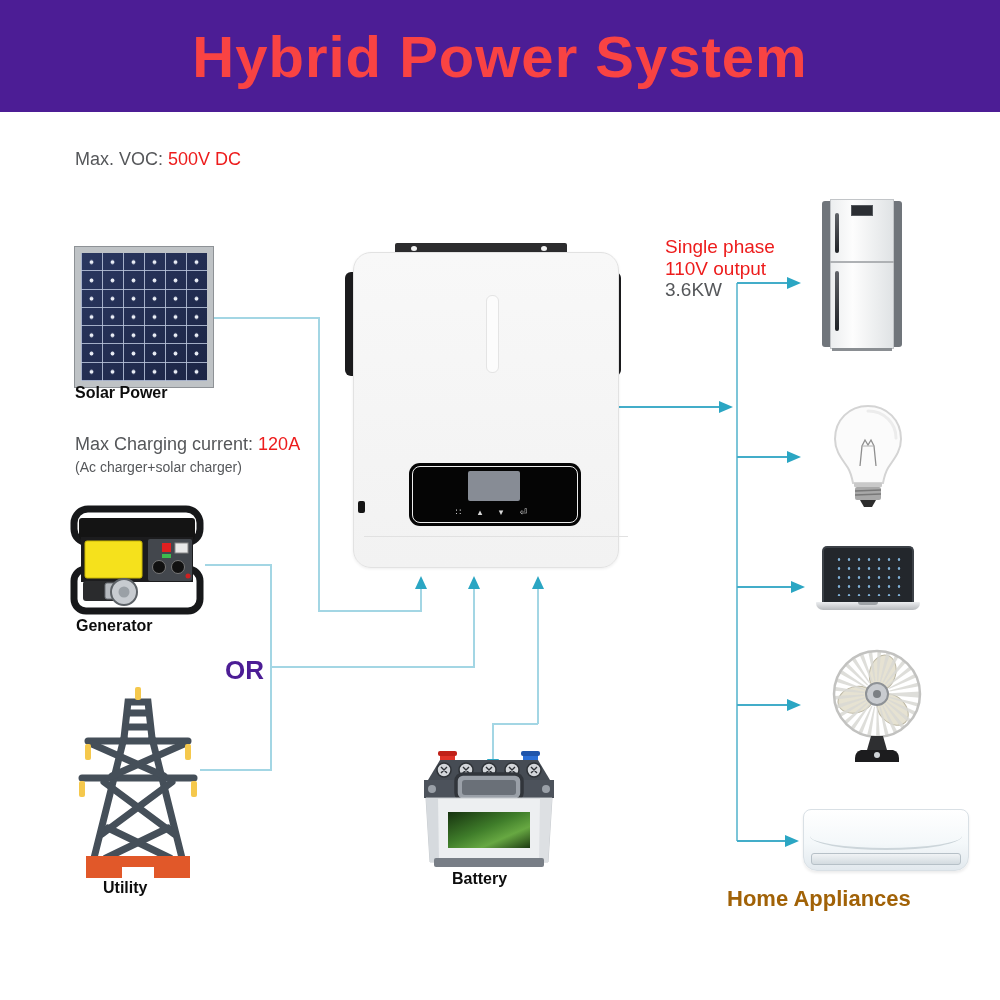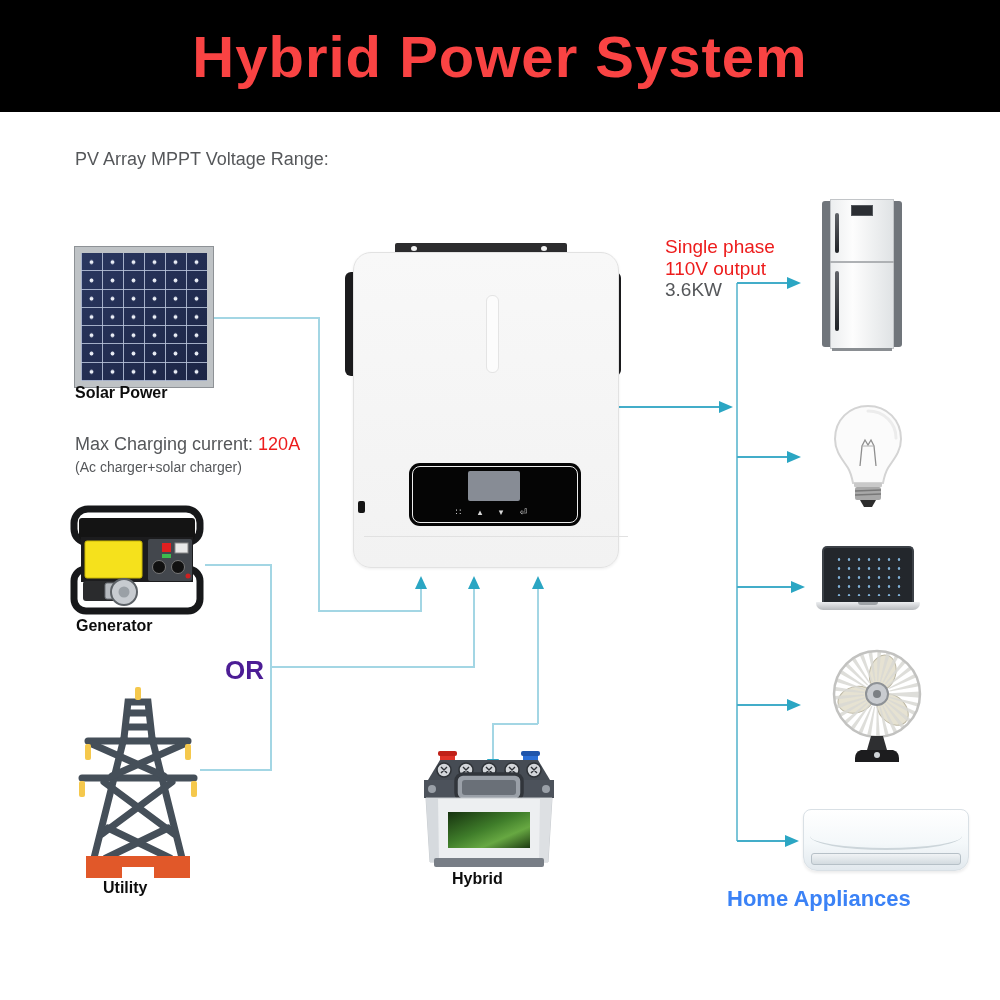--- a/index.html
+++ b/index.html
@@ -1,32 +1,32 @@
 <!DOCTYPE html>
 <html><head>
 <meta charset="utf-8">
 <style>
   html,body{margin:0;padding:0;}
   body{width:1000px;height:1000px;position:relative;background:#ffffff;
        font-family:"Liberation Sans", sans-serif;overflow:hidden;}
 
   
-  .banner{position:absolute;left:0;top:0;width:1000px;height:112px;background:#000000;
+  .banner{position:absolute;left:0;top:0;width:1000px;height:112px;background:#4c1d95;
           display:flex;align-items:center;justify-content:center;}
   .banner .title{color:#f94343;font-size:58px;font-weight:bold;letter-spacing:1px;}
 
   
   .pv-specs{position:absolute;left:75px;top:148px;font-size:18px;line-height:22px;color:#55575a;}
   .red{color:#ed1c1c;}
   .charging{position:absolute;left:75px;top:434px;font-size:18px;color:#55575a;}
   .charging-note{position:absolute;left:75px;top:459px;font-size:14px;color:#55575a;text-align:center;}
   .output-spec{position:absolute;left:665px;top:236px;font-size:19px;line-height:21.5px;color:#55575a;}
   .node-label{position:absolute;font-size:16px;font-weight:bold;color:#0d0d0d;}
   .or-label{position:absolute;left:225px;top:655px;font-size:26px;font-weight:bold;color:#4c1d95;}
-  .ha-label{position:absolute;left:727px;top:886px;font-size:22px;font-weight:bold;color:#3b82f6;}
+  .ha-label{position:absolute;left:727px;top:886px;font-size:22px;font-weight:bold;color:#a16207;}
 
   
   .solar-panel{position:absolute;left:75px;top:247px;width:126px;height:128px;
                border:6px solid #bfc3c6;outline:1px solid #8e9296;background:#232e52;}
   .solar-grid{width:100%;height:100%;
     background-image:
       radial-gradient(circle, #e9edf5 1.6px, rgba(0,0,0,0) 2.3px),
       repeating-linear-gradient(90deg, rgba(186,197,220,.85) 0, rgba(186,197,220,.85) 1px, transparent 1px, transparent calc(100%/6)),
       repeating-linear-gradient(0deg, rgba(186,197,220,.85) 0, rgba(186,197,220,.85) 1px, transparent 1px, transparent calc(100%/7)),
       linear-gradient(135deg,#2a3760,#1c2545);
@@ -126,21 +126,24 @@
     <path d="M733,407 l-14,-6 v12 z"></path>
     <path d="M801,283 l-14,-6 v12 z"></path>
     <path d="M801,457 l-14,-6 v12 z"></path>
     <path d="M805,587 l-14,-6 v12 z"></path>
     <path d="M801,705 l-14,-6 v12 z"></path>
     <path d="M799,841 l-14,-6 v12 z"></path>
   </g>
 </svg>
 
 <div class="pv-specs">
-  <div>PV Array MPPT Voltage Range:</div>
+  <div>
+    <span>Max. VOC:</span>
+    <span class="red">500V DC</span>
+  </div>
 </div>
 
 <div class="solar-panel">
   <div class="solar-grid"></div>
 </div>
 <div class="node-label" style="left:75px;top:384px;">Solar Power</div>
 
 <div class="charging">
   <span>Max Charging current:</span>
   <span class="red">120A</span>
@@ -242,21 +245,21 @@
   <rect x="52" y="24" width="66" height="26" rx="7" fill="#9aa0a8" stroke="#31353b" stroke-width="3.5"></rect>
   <rect x="58" y="30" width="54" height="15" rx="3" fill="#6a7078"></rect>
   <rect x="52" y="48" width="66" height="8" fill="#3c4148"></rect>
   <path d="M58,48 v8 M68,48 v8 M78,48 v8 M88,48 v8 M98,48 v8 M108,48 v8" stroke="#23272c" stroke-width="1.5"></path>
   <path d="M22,48 L148,48 L144,112 L26,112 z" fill="#edeff1" stroke="#c8ccd0"></path>
   <path d="M22,48 L34,48 L35,112 L26,112 z" fill="#d6dade"></path>
   <path d="M148,48 L136,48 L135,112 L144,112 z" fill="#dde0e3"></path>
   <rect x="44" y="62" width="82" height="36" fill="url(#battGreen)"></rect>
   <rect x="30" y="108" width="110" height="9" rx="2" fill="#787e86"></rect>
 </svg>
-<div class="node-label" style="left:452px;top:870px;">Hybrid</div>
+<div class="node-label" style="left:452px;top:870px;">Battery</div>
 
 <div class="output-spec">
   <div class="red">Single phase</div>
   <div class="red">110V output</div>
   <div>3.6KW</div>
 </div>
 
 <div class="fridge">
   <div class="side l"></div>
   <div class="side r"></div>

